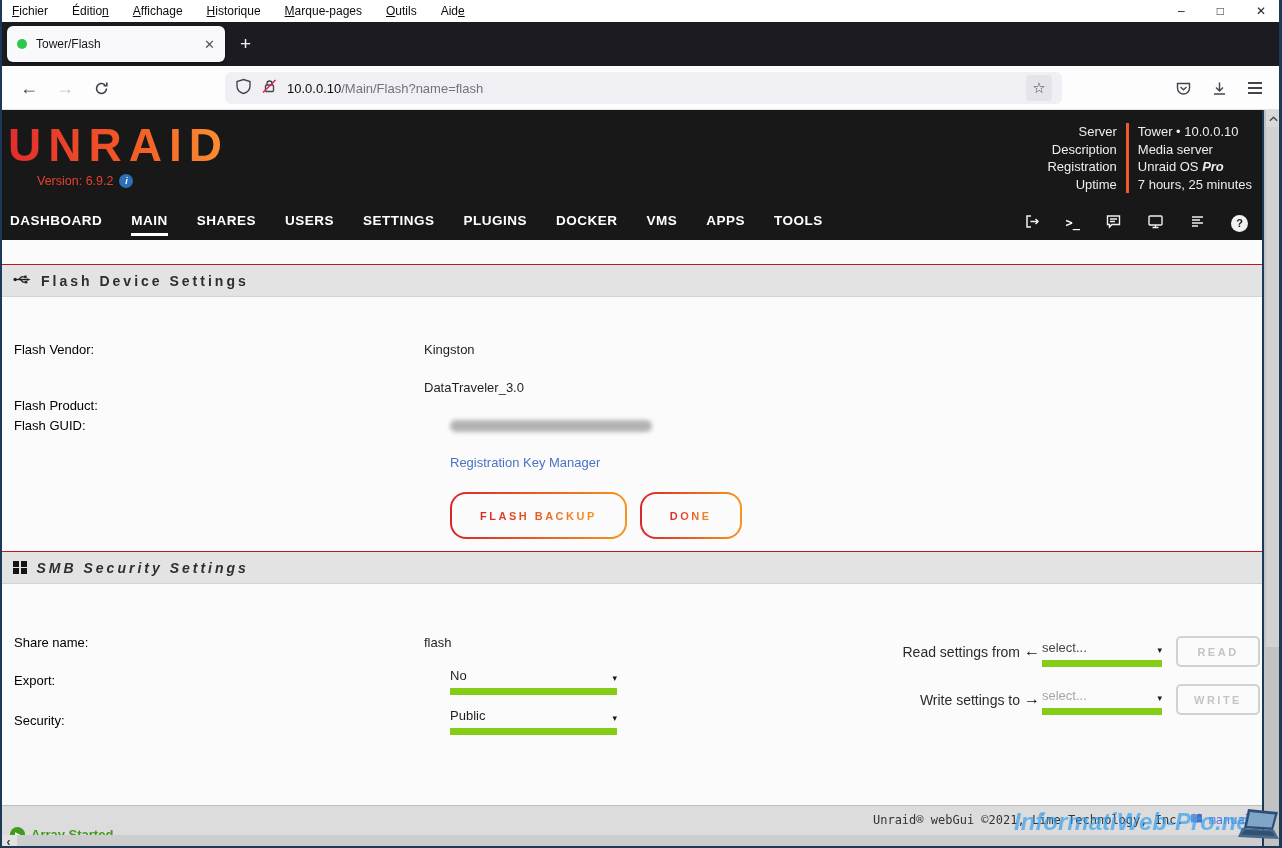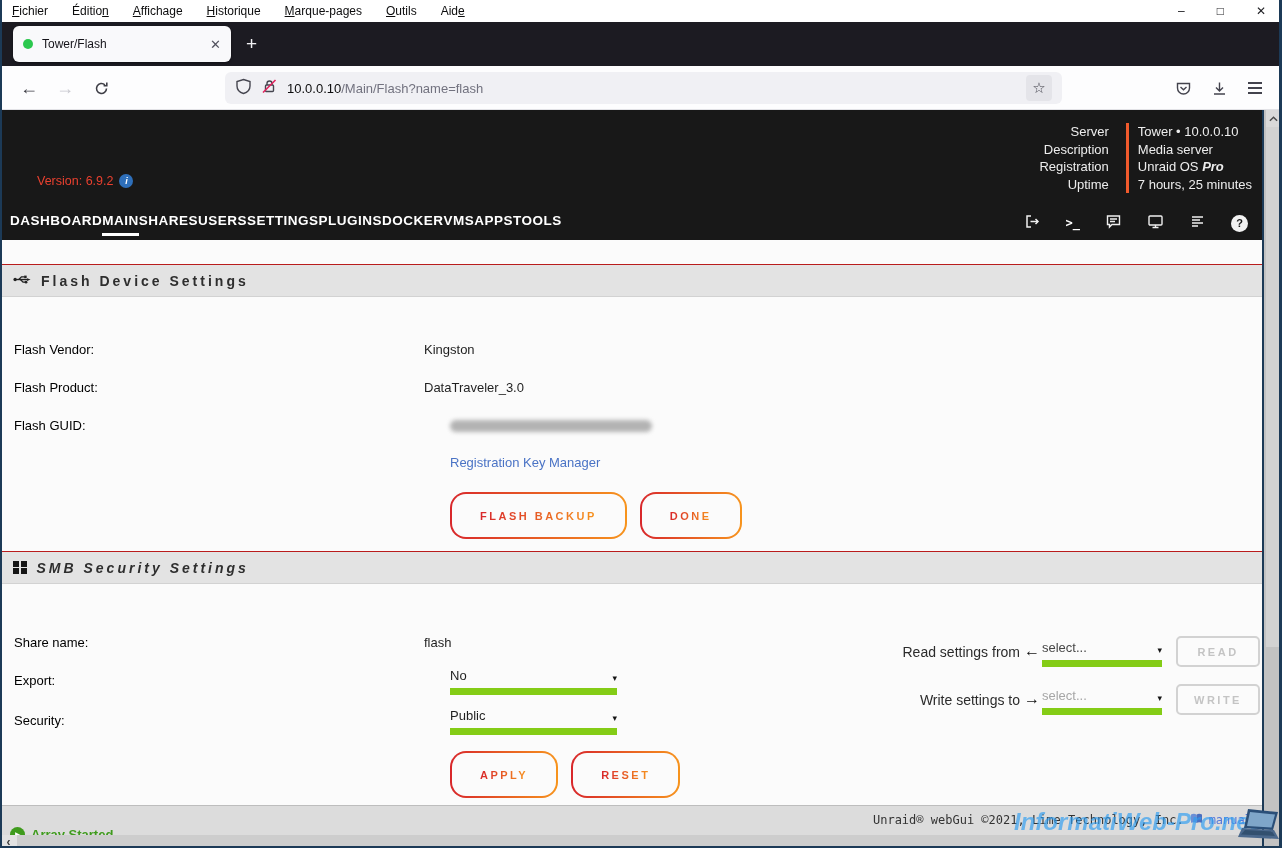--- a/index.html
+++ b/index.html
@@ -11,21 +11,21 @@
              display:flex; align-items:center; padding-left:12px; gap:24px; font-size:12px; color:#0c0c0d; }
   .menu-item { cursor:default; }
   .mkey { text-decoration:underline; }
   .win-controls { position:absolute; right:16px; top:0; height:22px; display:flex; gap:32px; align-items:center;
                   color:#1b1b1f; font-size:12px; }
   .win-controls span { cursor:default; }
 
   .tabbar { position:absolute; top:22px; left:0; width:1282px; height:44px; background:#1c1b22;
             display:flex; align-items:center; padding-left:7px; }
   .tab { width:218px; height:36px; background:#f9f9fb; border-radius:6px; display:flex; align-items:center;
-         gap:9px; padding:0 10px; font-size:12px; color:#15141a; box-shadow:0 1px 3px rgba(0,0,0,.45);margin-left:6px; }
+         gap:9px; padding:0 10px; font-size:12px; color:#15141a; box-shadow:0 1px 3px rgba(0,0,0,.45); }
   .fav { width:10px; height:10px; border-radius:50%; background:#2cc84e; flex:none; }
   .tab-title { flex:1; white-space:nowrap; overflow:hidden; }
   .tab-close { color:#52525e; font-size:13px; }
   .newtab { margin-left:15px; color:#f1f1f4; font-size:19px; font-weight:300; }
 
   .toolbar { position:absolute; top:66px; left:0; width:1282px; height:44px; background:#fdfdfe;
              border-bottom:1px solid #e2e2e6; }
   .tb-ico { position:absolute; top:0; height:44px; width:30px; display:flex; align-items:center; justify-content:center; }
   #back   { left:14px; font-size:18px; color:#3e3e46; }
   #fwd    { left:50px; font-size:18px; color:#c8c8cf; }
@@ -42,25 +42,25 @@
   
   .udark { position:absolute; top:110px; left:0; width:1262px; height:130px; background:#181818; }
   .ulogo { position:absolute; left:8px; top:8px; font-size:46px; font-weight:bold; letter-spacing:7px;
            color:#f15b25; background:linear-gradient(90deg,#e22d2d,#f15b25 55%,#fb9130);
            -webkit-background-clip:text; background-clip:text; -webkit-text-fill-color:transparent; }
   .uversion { position:absolute; left:37px; top:64px; display:flex; align-items:center; gap:6px;
               font-size:12.5px; color:#e8402f; }
   .info-badge { width:14px; height:14px; border-radius:50%; background:#2e6fba; color:#fff; font-size:9px;
                 font-weight:bold; font-style:italic; display:flex; align-items:center; justify-content:center; }
   .sinfo { position:absolute; top:13px; right:10px; display:flex; font-size:13px; color:#ededed; line-height:17.5px; }
-  .sinfo-labels { text-align:right; padding-right:17px; }
+  .sinfo-labels { text-align:right; padding-right:9px; }
   .sinfo-vals { border-left:3px solid #f15a2c; padding-left:9px; }
   .sinfo .em { font-weight:bold; font-style:italic; }
 
-  .unav { position:absolute; left:10px; top:103px; display:flex; }
+  .unav { position:absolute; left:10px; top:103px; display:flex; gap:29px; }
   .unav a { font-size:13.5px; font-weight:bold; letter-spacing:.5px; color:#fff; text-decoration:none; padding-bottom:5px; }
   .unav a.active { border-bottom:3px solid #fff; }
   .unav-icons { position:absolute; right:14px; top:103px; display:flex; gap:25px; align-items:center; height:20px; }
   .term-glyph { font-family:"DejaVu Sans Mono", monospace; font-size:12px; font-weight:bold; color:#fff; }
   .help-circ { width:17px; height:17px; border-radius:50%; background:#f2f2f2; color:#181818; font-size:11px;
                font-weight:bold; display:flex; align-items:center; justify-content:center; }
 
   
   .ucontent { position:absolute; top:240px; left:0; width:1262px; height:565px; background:#fbfbfb; }
   .secbar { position:absolute; left:0; width:1262px; height:33px; background:#e3e3e3;
@@ -201,20 +201,21 @@
     <span class="tb-ico bars" id="burger">
       <span>
           <div></div>
           <div></div>
           <div></div>
         </span>
     </span>
   </div>
 
   <div class="udark">
+    <div class="ulogo">UNRAID</div>
     <div class="uversion">
       <span>Version: 6.9.2</span>
       <span class="info-badge">i</span>
     </div>
     <div class="sinfo">
       <div class="sinfo-labels">
         <div>Server</div>
         <div>Description</div>
         <div>Registration</div>
         <div>Uptime</div>
@@ -284,21 +285,21 @@
           <rect x="10.5" y="5.3" width="2.4" height="2.4" fill="#222"></rect>
           <circle cx="12.3" cy="11.5" r="1.3" fill="#222"></circle>
           <path d="M13.2 7.7 L16.6 9 L13.2 10.3 Z" fill="#222"></path>
         </svg>
       </span>
       <span>Flash Device Settings</span>
     </div>
 
     <div class="flabel" style="top:102px">Flash Vendor:</div>
     <div class="fvalue" style="top:102px">Kingston</div>
-    <div class="flabel" style="top:140px">Flash Product:</div>
+    <div class="flabel" style="top:158px">Flash Product:</div>
     <div class="fvalue" style="top:140px">DataTraveler_3.0</div>
     <div class="flabel" style="top:178px">Flash GUID:</div>
     <div class="guid-blob"></div>
 
     <a class="ulink" href="#">Registration Key Manager</a>
 
     <div class="btnrow" id="flash-btns">
       <div class="obtn">
           <span>FLASH BACKUP</span>
         </div>
@@ -325,28 +326,20 @@
       <span>No</span>
       <span class="arr">▾</span>
     </div>
 
     <div class="flabel" style="top:473px">Security:</div>
     <div class="uselect" id="sel-security">
       <span>Public</span>
       <span class="arr">▾</span>
     </div>
 
-    <div class="btnrow" id="smb-btns">
-      <div class="obtn">
-          <span>APPLY</span>
-        </div>
-      <div class="obtn">
-          <span>RESET</span>
-        </div>
-    </div>
 
     <div class="side-label" id="read-label">Read settings from</div>
     <span class="side-arrow" id="read-arrow">←</span>
     <div class="uselect" id="sel-read">
       <span>select...</span>
       <span class="arr">▾</span>
     </div>
     <div class="gbtn" id="btn-read">READ</div>
 
     <div class="side-label" id="write-label">Write settings to</div>

